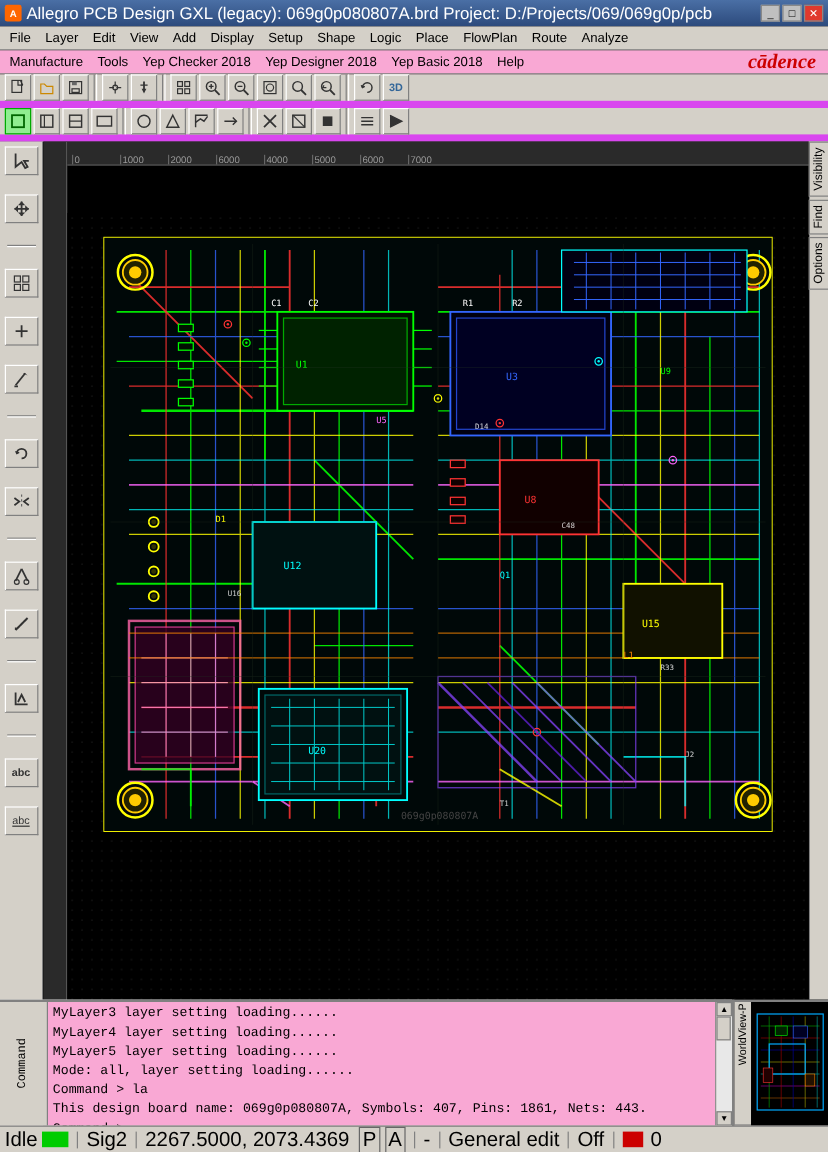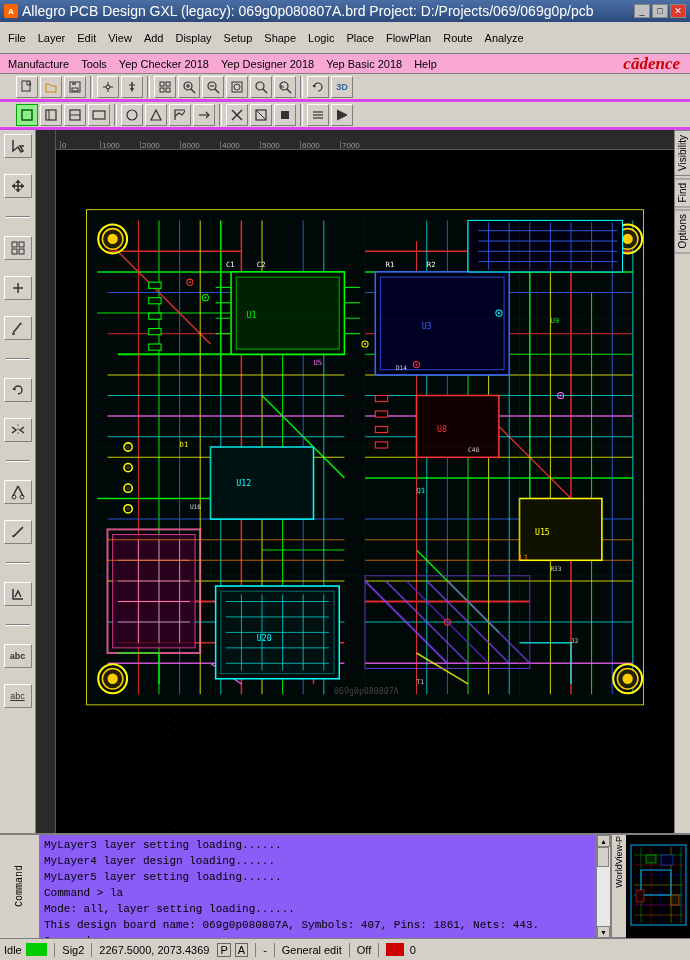--- a/index.html
+++ b/index.html
@@ -57,21 +57,21 @@
       justify-content: center;
       font-size: 9px;
       cursor: pointer;
       color: #000;
     }
     .win-btn.close { background: #e0392d; color: white; }
 
     
     #menu-bar {
       width: 100%;
-      height: 32px;
+      height: 20px;
       background: #d4d0c8;
       display: flex;
       align-items: center;
       padding: 0 2px;
       border-bottom: 1px solid #808080;
       gap: 0;
     }
     .menu-item {
       padding: 2px 6px;
       font-size: 11px;
@@ -110,22 +110,22 @@
       font-weight: bold;
     }
 
     
     .toolbar-row {
       width: 100%;
       height: 28px;
       background: #d4d0c8;
       display: flex;
       align-items: center;
-      padding: 2px 16px;
-      border-bottom: 3px solid #d946ef;
+      padding: 2px 4px;
+      border-bottom: 6px solid #d946ef;
       gap: 2px;
     }
     .tb-btn {
       width: 22px;
       height: 22px;
       background: #d4d0c8;
       border: 1px solid #808080;
       border-top-color: #fff;
       border-left-color: #fff;
       display: flex;
@@ -247,21 +247,21 @@
       bottom: 0;
       left: 0;
       right: 0;
       height: 22px;
       background: #d4d0c8;
       border-top: 1px solid #808080;
       display: flex;
       align-items: center;
       padding: 0 4px;
       gap: 4px;
-      font-size: 11px;
+      font-size: 17px;
     }
     .status-section {
       display: flex;
       align-items: center;
       gap: 2px;
     }
     .status-sep {
       width: 1px;
       height: 14px;
       background: #808080;
@@ -363,21 +363,21 @@
       font-size: 10px;
       font-family: 'Courier New', monospace;
     }
     #log-content {
       flex: 1;
       font-family: 'Courier New', monospace;
       font-size: 11px;
       padding: 2px 4px;
       overflow: hidden;
       color: #000;
-      background: #8b5cf6;
+      background: #f9a8d4;
     }
     #log-scrollbar {
       width: 14px;
       background: #d4d0c8;
       border-left: 1px solid #808080;
       display: flex;
       flex-direction: column;
     }
     .scroll-btn {
       width: 100%;
@@ -1013,24 +1013,24 @@
     <div class="rp-tab">Options</div>
   </div>
 </div>
 
 <div id="console-wrapper">
   <div id="cmd-label">
     <span>Command</span>
   </div>
   <div id="log-content">
     <div class="log-line">MyLayer3 layer setting loading......</div>
-    <div class="log-line">MyLayer4 layer design loading......</div>
+    <div class="log-line">MyLayer4 layer setting loading......</div>
     <div class="log-line">MyLayer5 layer setting loading......</div>
+    <div class="log-line">Mode: all, layer setting loading......</div>
     <div class="log-line">Command &gt; la</div>
-    <div class="log-line">Mode: all, layer setting loading......</div>
     <div class="log-line">This design board name: 069g0p080807A, Symbols: 407, Pins: 1861, Nets: 443.</div>
     <div class="log-line">Command &gt;</div>
   </div>
   <div id="log-scrollbar">
     <div class="scroll-btn">▲</div>
     <div class="scroll-track">
       <div class="scroll-thumb"></div>
     </div>
     <div class="scroll-btn">▼</div>
   </div>

